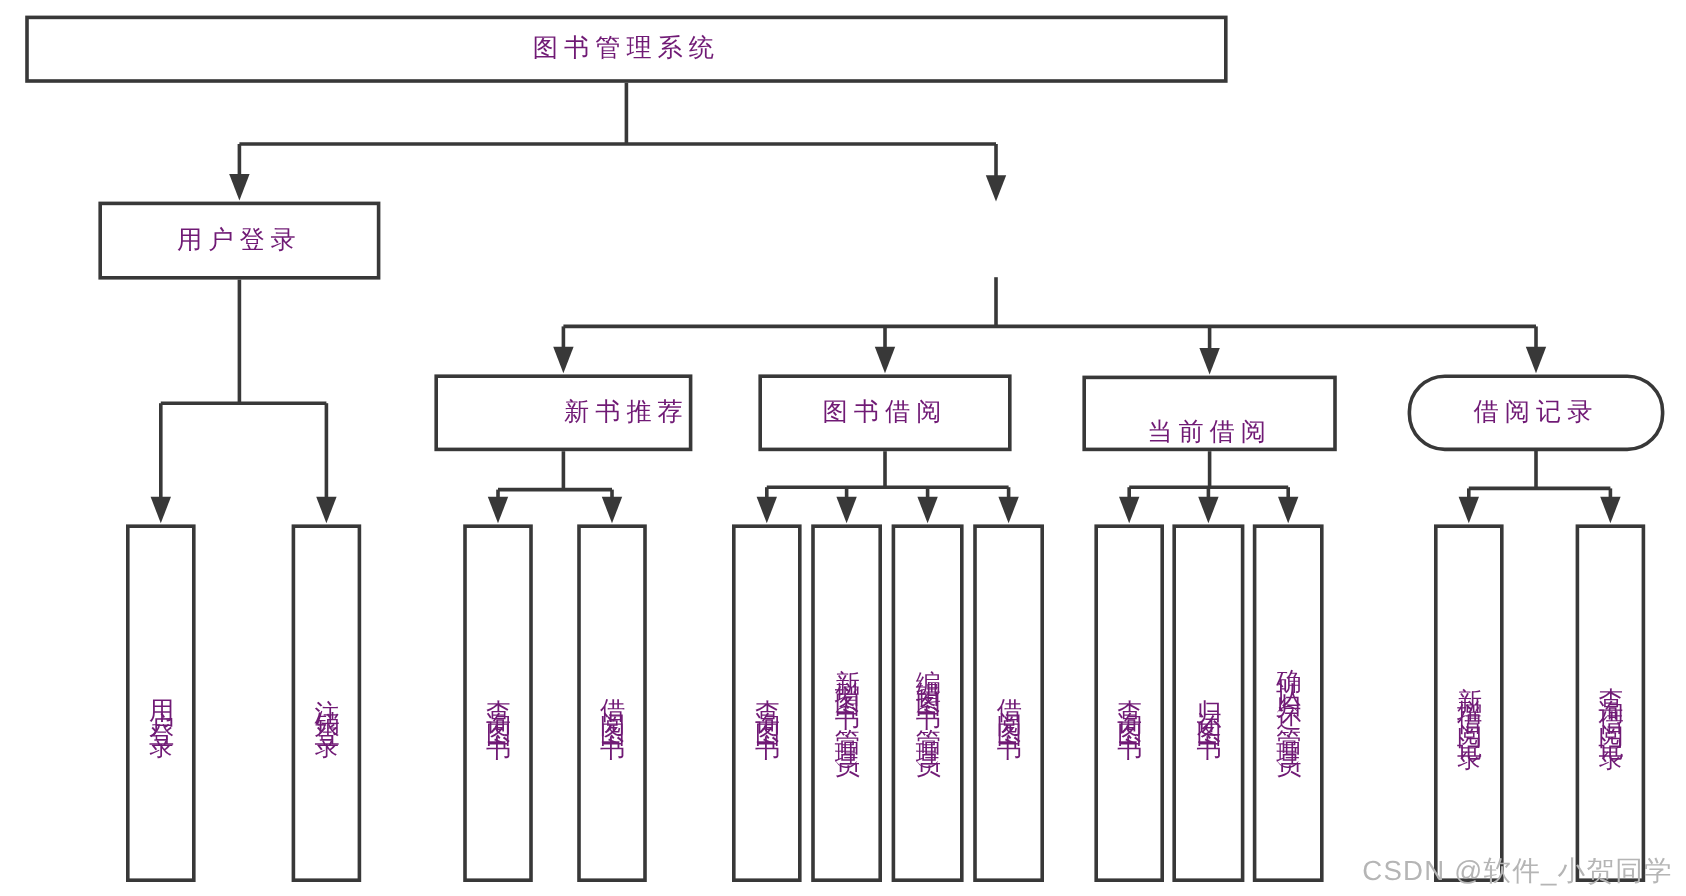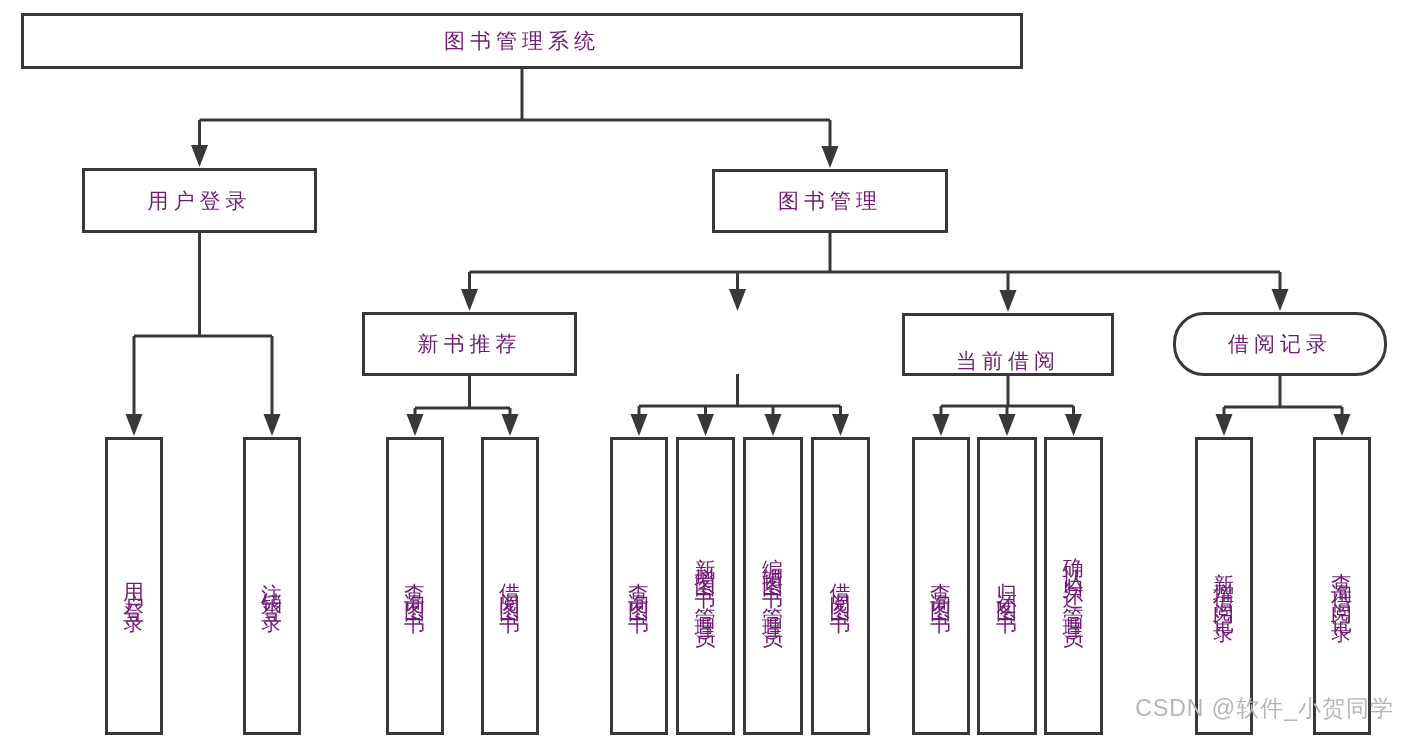--- a/index.html
+++ b/index.html
@@ -47,21 +47,21 @@
   }
   .node.vertical span {
     writing-mode: vertical-lr;
     text-orientation: mixed;
     letter-spacing: 10px;
     white-space: nowrap;
   }
   #watermark {
     position: absolute;
     right: 11px;
-    bottom: 23px;
+    bottom: 6px;
     z-index: 5;
     color: #b5b5b5;
     font-size: 23px;
     letter-spacing: 1px;
     white-space: nowrap;
   }
 </style>
 </head>
 <body>
 
@@ -120,25 +120,25 @@
       <line x1="1342" y1="407" x2="1342" y2="419"></line>
       <polygon points="1333.5,414 1350.5,414 1342,436"></polygon>
     </svg>
   <div id="watermark">CSDN @软件_小贺同学</div>
 <div class="node" style="left: 21px; top: 13px; width: 1002px; height: 56px;">
       <span>图书管理系统</span>
     </div>
     <div class="node" style="left: 82px; top: 168px; width: 235px; height: 65px;">
       <span>用户登录</span>
     </div>
-    <div class="node" style="left: 712px; top: 169px; width: 236px; height: 64px;">
-      <span>图书管理</span>
+    <div class="node" style="left: 362px; top: 312px; width: 215px; height: 64px; justify-content: flex-end;">
+      <span>新书推荐</span>
     </div>
-    <div class="node" style="left: 362px; top: 312px; width: 215px; height: 64px;">
-      <span>新书推荐</span>
+    <div class="node" style="left: 632px; top: 312px; width: 211px; height: 64px;">
+      <span>图书借阅</span>
     </div>
     <div class="node" style="left: 902px; top: 313px; width: 212px; height: 63px; align-items: flex-end;">
       <span>当前借阅</span>
     </div>
     <div class="node" style="left: 1173px; top: 312px; width: 214px; height: 64px; border-radius: 31px;">
       <span>借阅记录</span>
     </div>
     <div class="node vertical" style="left: 105px; top: 437px; width: 58px; height: 298px;">
       <span>用户登录</span>
     </div>

